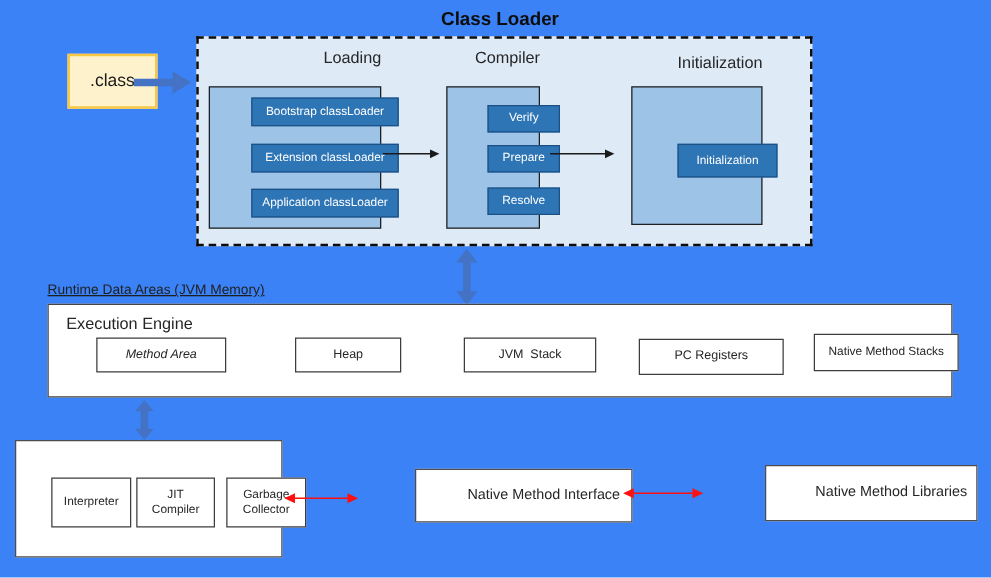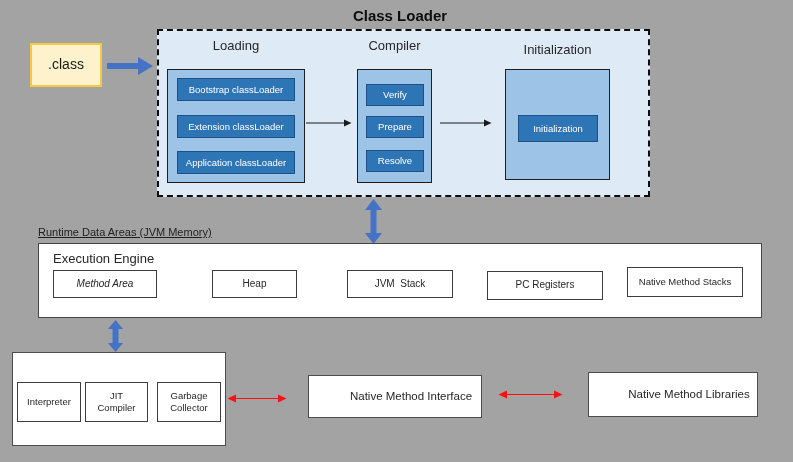--- a/index.html
+++ b/index.html
@@ -1,34 +1,34 @@
 <!DOCTYPE html>
 <html style="--outer_bg: #dfeaf7; --panel: #9dc3e6; --darkbox: #2e75b6; --darkbox_border: #1d5185; --blue_arrow: #4472c4; --red_arrow: #fe1010; --class_fill: #fdf2cc; --class_border: #f8c845;"><head>
 <meta charset="utf-8">
 <style>
   html,body { margin:0; padding:0; background:#ffffff; }
   .stage {
-    position:relative; width:793px; height:462px; background:#a3a3a3;
+    position:relative; width:793px; height:462px; background:#3b82f6;
     font-family:"Liberation Sans", sans-serif; color:#1f1f1f; overflow:hidden;
   }
   .abs { position:absolute; }
   .box {
     position:absolute; box-sizing:border-box;
     display:flex; align-items:center; justify-content:center;
-    text-align:center; white-space:pre-wrap; line-height:1.25;
+    text-align:center; white-space:pre-wrap; line-height:1.25;margin-left:24px;
   }
   .title {
     position:absolute; text-align:center; font-weight:bold; font-size:15px; color:#0d0d0d;
   }
   .dashed-box {
     position:absolute; box-sizing:border-box;
     background:var(--outer_bg); border:2px dashed #0d0d0d;
   }
   .sec-label {
-    position:absolute; text-align:center; font-size:13px; color:#262626;
+    position:absolute; text-align:right; font-size:13px; color:#262626;
   }
   .panel {
     position:absolute; box-sizing:border-box;
     background:var(--panel); border:1px solid #1f1f1f;
   }
   .dark-box {
     background:var(--darkbox); border:1px solid var(--darkbox_border);
     color:#ffffff; font-size:9.5px;
   }
   .class-box {

